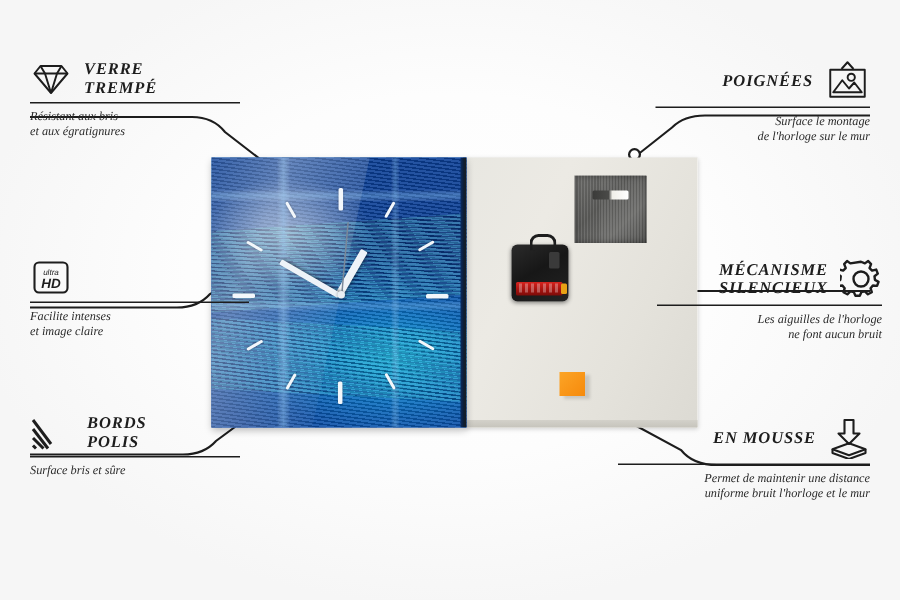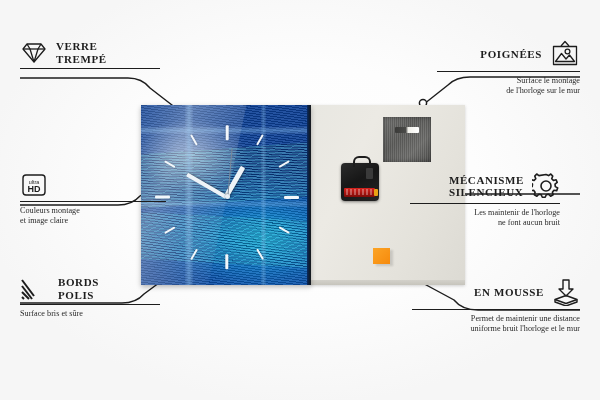--- a/index.html
+++ b/index.html
@@ -6,20 +6,21 @@
   body{
     width:600px;height:400px;overflow:hidden;
     font-family:"Liberation Serif",serif;
     background:#ffffff;
   }
   #stage{
     position:relative;width:600px;height:400px;
     background:
       radial-gradient(ellipse 320px 220px at 50% 46%, #ffffff 0%, #fdfdfd 55%, #f6f6f6 100%),
       linear-gradient(118deg,#f2f2f2 0%,#fbfbfb 16%,#ffffff 34%,#ffffff 62%,#f8f8f8 82%,#eeeeee 100%);
+    font-style: italic;
   }
   
   #leaders{position:absolute;left:0;top:0;width:600px;height:400px;}
 
   
   .product{position:absolute;left:141px;top:105px;width:324px;height:180px;}
 
   .backpanel{
     position:absolute;left:168px;top:0;width:156px;height:180px;
     background:linear-gradient(116deg,#e8e7e1 0%,#eceae4 30%,#e4e2db 70%,#dcdad3 100%);
@@ -224,32 +225,34 @@
             <path d="M7 3 L10 8 L14 21"></path>
             <path d="M21 3 L18 8 L14 21"></path>
         </g>
       </svg>
       <div>
         <div class="title">VERRE</div>
         <div class="title">TREMPÉ</div>
       </div>
     </div>
     <div class="rule"></div>
+    <div class="sub">Résistant aux bris
+et aux égratignures</div>
   </div>
 
   <div class="callout left" style="left:20px;top:172px;width:146px;">
     <div class="head">
       <svg class="ico" width="28" height="26" viewBox="0 0 28 26">
         <rect x="3" y="3" width="22" height="20" rx="3" fill="none" stroke="#1d1d1d" stroke-width="1.4"></rect>
         <text x="14" y="11.5" font-family="Liberation Sans, sans-serif" font-size="5.4" text-anchor="middle" fill="#1d1d1d">ultra</text>
         <text x="14" y="20" font-family="Liberation Sans, sans-serif" font-size="9" font-weight="bold" text-anchor="middle" fill="#1d1d1d">HD</text>
       </svg>
     </div>
     <div class="rule"></div>
-    <div class="sub">Couleurs montage
+    <div class="sub">Facilite intenses
 et image claire</div>
   </div>
 
   <div class="callout left" style="left:20px;top:276px;width:140px;">
     <div class="head">
       <svg class="ico" width="30" height="22" viewBox="0 0 30 22">
         <g stroke="#1d1d1d" stroke-width="2" stroke-linecap="butt">
           <path d="M2 2 L14 18"></path>
             <path d="M2 8 L12 21"></path>
             <path d="M2 14 L9 21"></path>
@@ -277,35 +280,35 @@
           <path d="M5.5 21.5 L11.5 13.5 L16 19 L19.5 15 L24.5 21.5 Z"></path>
           <circle cx="17.5" cy="11.5" r="2.4"></circle>
         </g>
       </svg>
     </div>
     <div class="rule"></div>
     <div class="sub">Surface le montage
 de l'horloge sur le mur</div>
   </div>
 
-  <div class="callout right" style="left:410px;top:172px;width:150px;">
+  <div class="callout right" style="left:438px;top:172px;width:150px;">
     <div class="head">
       <div>
         <div class="title">MÉCANISME</div>
         <div class="title">SILENCIEUX</div>
       </div>
       <svg class="ico" width="28" height="28" viewBox="0 0 28 28">
         <g fill="none" stroke="#1d1d1d" stroke-width="1.6" stroke-linejoin="round">
           <path d="M14 2.5 l2.6 1.1 2.2-1.6 1.9 2.1 -1 2.6 1.7 1.7 2.7-.7 1.1 2.7 -2.2 1.8 .3 2.4 2.4 1.3 -1 2.7 -2.8-.3 -1.5 1.9 .8 2.6 -2.6 1.4 -2-2 -2.3 .5 -1.1 2.5 -2.9 0 -1.1-2.5 -2.3-.5 -2 2 -2.6-1.4 .8-2.6 -1.5-1.9 -2.8 .3 -1-2.7 2.4-1.3 .3-2.4 -2.2-1.8 1.1-2.7 2.7 .7 1.7-1.7 -1-2.6 1.9-2.1 2.2 1.6 z"></path>
           <circle cx="14" cy="14" r="5"></circle>
         </g>
       </svg>
     </div>
     <div class="rule"></div>
-    <div class="sub">Les maintenir de l'horloge
+    <div class="sub">Les aiguilles de l'horloge
 ne font aucun bruit</div>
   </div>
 
   <div class="callout right" style="left:412px;top:278px;width:168px;">
     <div class="head">
       <div>
         <div class="title">EN MOUSSE</div>
       </div>
       <svg class="ico" width="28" height="28" viewBox="0 0 28 28">
         <g fill="none" stroke="#1d1d1d" stroke-width="1.4" stroke-linejoin="round">

